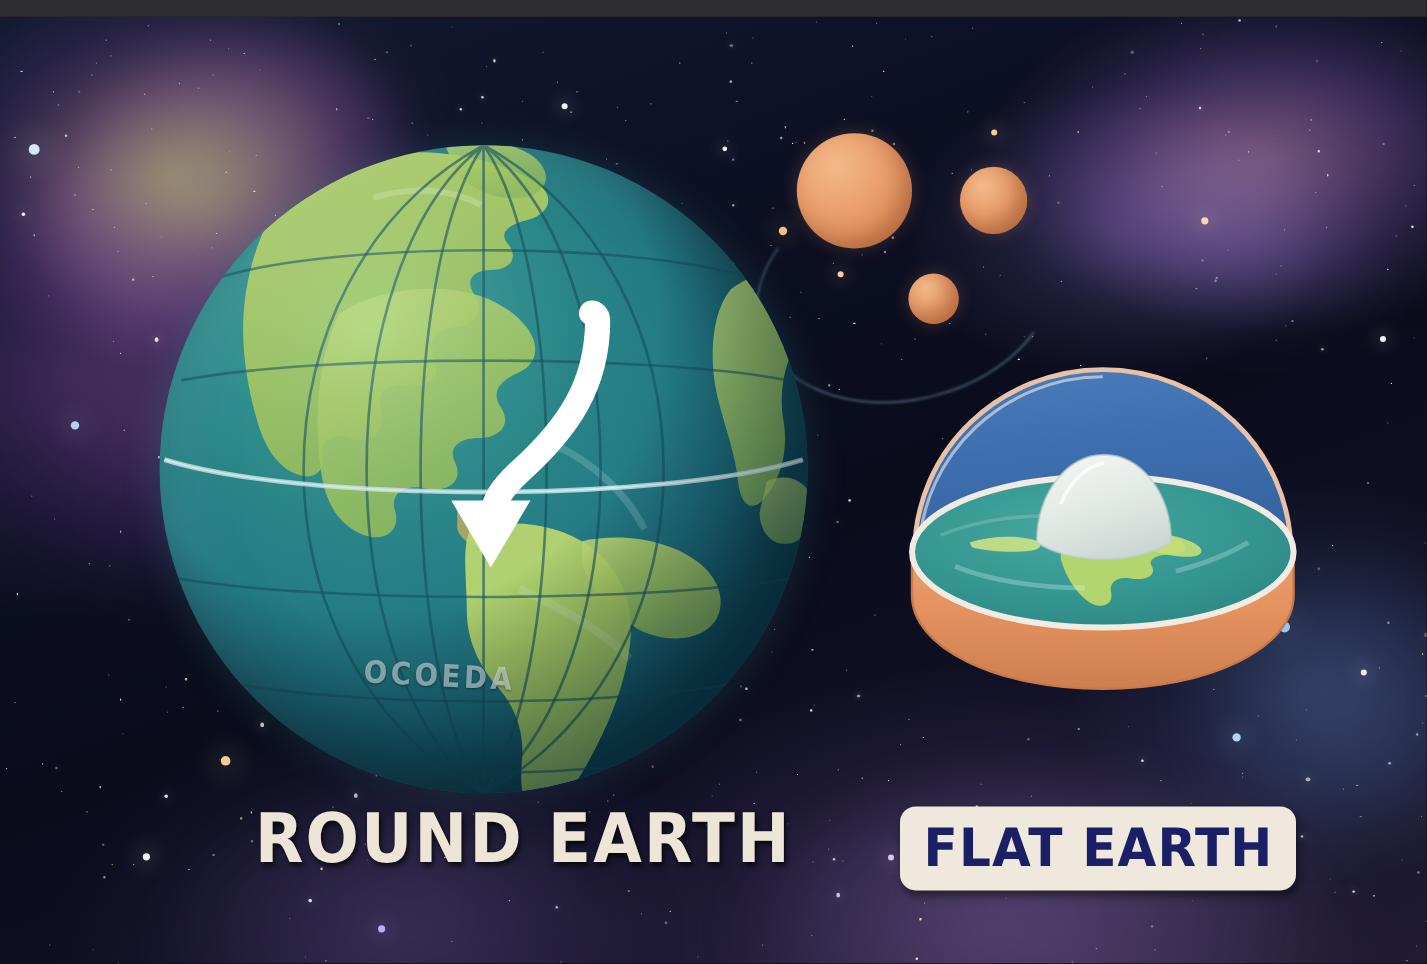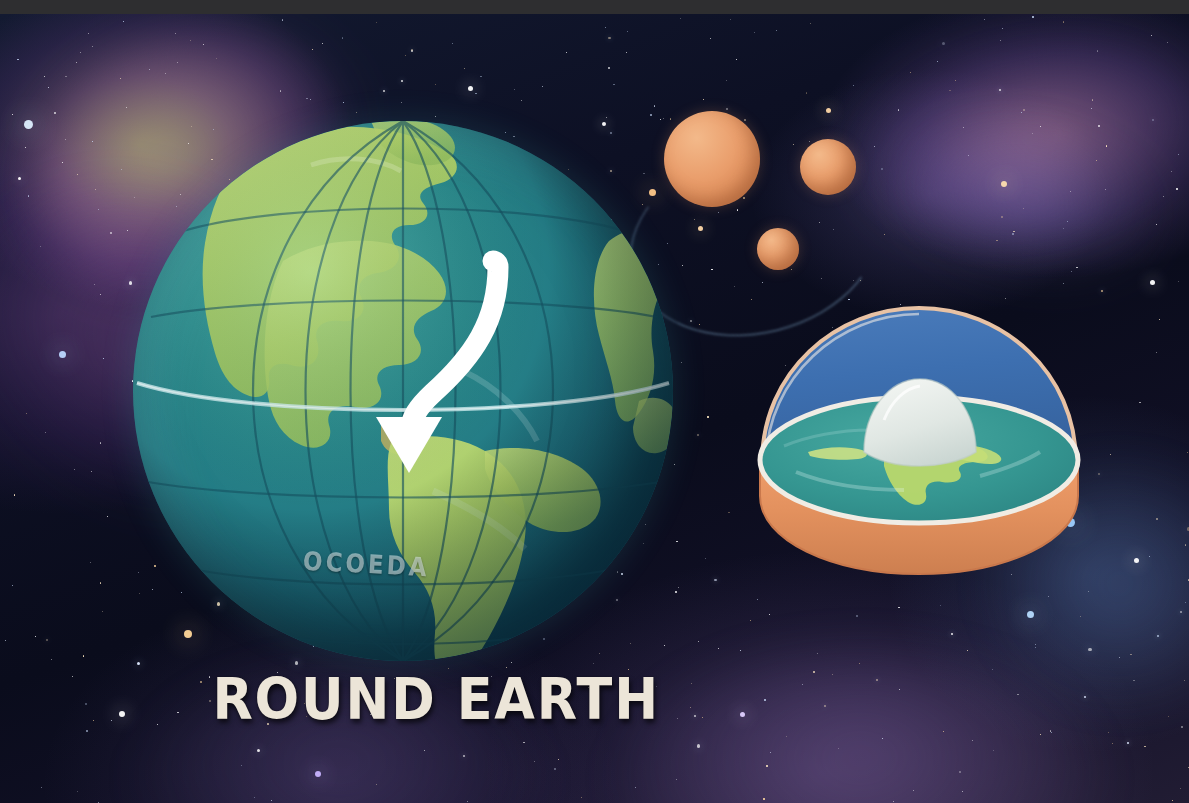--- a/index.html
+++ b/index.html
@@ -732,16 +732,19 @@
       <path d="M40,146 C64,136 96,130 126,130" fill="none" stroke="rgba(230,250,248,0.18)" stroke-width="3"></path>
 
       <path d="M120,152 C120,111 145,79 176,79 C207,79 232,111 232,152
                C216,162 194,166 176,166 C152,166 132,160 120,152 Z" fill="url(#mtnG)" stroke="rgba(190,205,200,0.65)" stroke-width="1.6"></path>
       <path d="M140,120 C148,100 162,88 176,86" fill="none" stroke="rgba(255,255,255,0.75)" stroke-width="3"></path>
     </svg>
   </div>
 
   <div class="label-round">ROUND EARTH</div>
 
+  <div class="label-flat-badge">
+    <span class="label-flat-text">FLAT EARTH</span>
+  </div>
 
   <div class="top-bar"></div>
 
 </div>
 
 </body></html>

